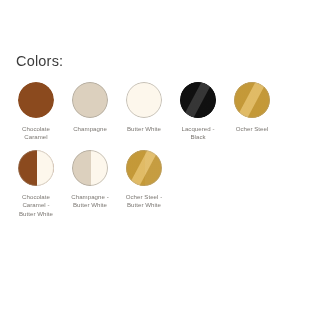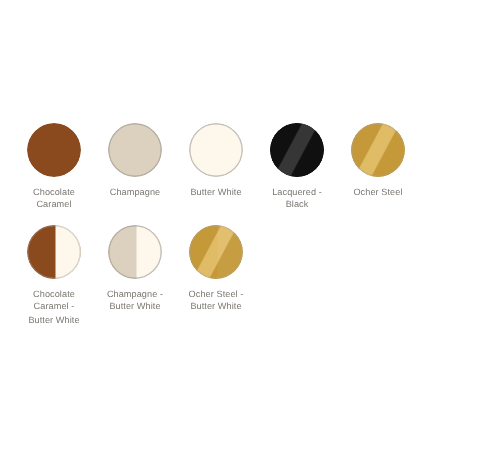--- a/index.html
+++ b/index.html
@@ -112,20 +112,21 @@
     font-weight: 400;
     letter-spacing: 0.05px;
     white-space: pre-line;
   }
 </style>
 </head>
 <body>
 
 <div id="page">
 
+  <div class="section-heading">Colors:</div>
 
   <div class="swatch-row" id="row-1">
       <div class="swatch-cell">
         <div class="swatch-disc">
           <div class="disc-fill" style="background: rgb(139, 74, 30);"></div>
           <div class="disc-ring none"></div>
         </div>
         <div class="swatch-label" style="color: rgb(123, 119, 114);">Chocolate
 Caramel</div>
       </div>

